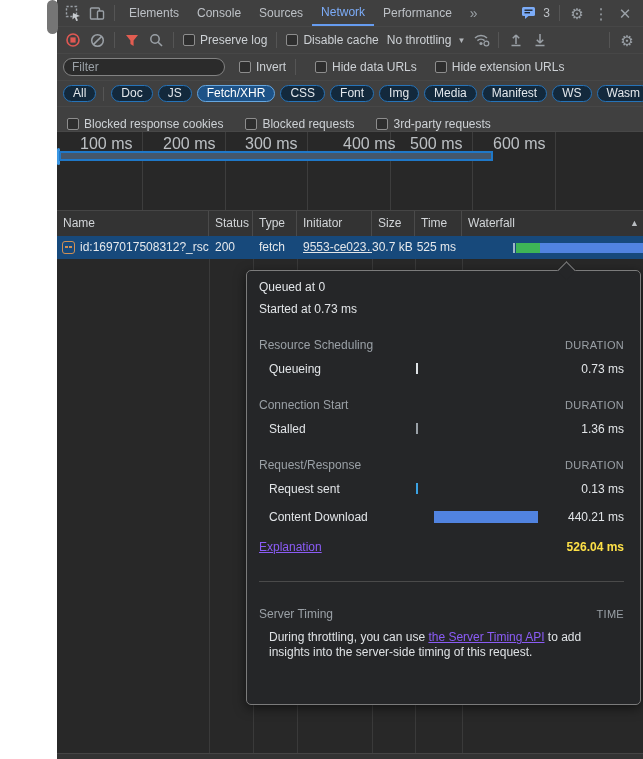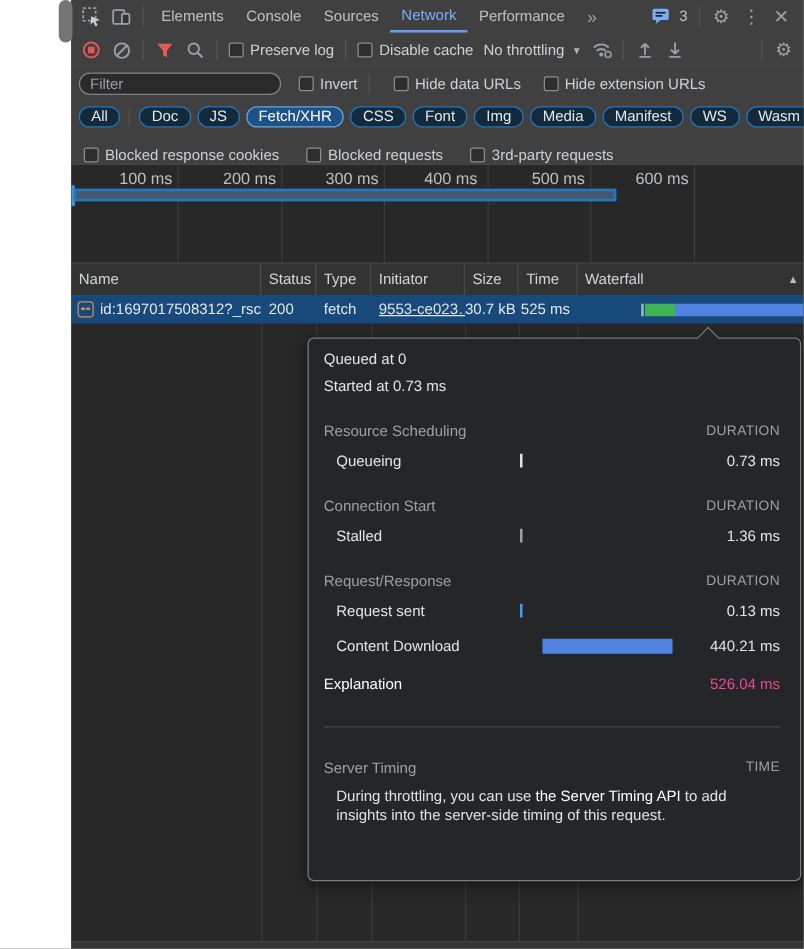--- a/index.html
+++ b/index.html
@@ -59,21 +59,21 @@
   }
   .chip.active { background:#1d5287; border-color:#66a7e0; color:#ffffff; }
   .chip-div { width:1px; height:14px; background:#555; margin:0 2px; flex:none; }
 
   
   .blockedbar { height:25px; padding:0 6px; gap:14px;align-items:flex-end; }
 
   
   .timeline { position:relative; height:79px; background:#282828; border-bottom:1px solid #454545; }
   .tl-grid { position:absolute; top:0; bottom:0; width:1px; background:#3d3d3d; }
-  .tl-label { position:absolute; top:3px; width:58px; text-align:right; font-size:13px; color:#bcc0c4; }
+  .tl-label { position:absolute; top:3px; width:58px; font-size:16px; color:#bcc0c4; }
   .tl-bar { position:absolute; left:2px; top:19px; width:434px; height:10px; background:#45576b; border:2px solid #1f78c8; }
   .tl-grip { position:absolute; left:0; top:16px; width:3px; height:17px; background:#3b97e3; border-radius:2px; }
 
   
   .thead { display:flex; height:25px; background:#333333; color:#d2d5d8; }
   .thead .cell { line-height:25px; padding-left:6px; border-right:1px solid #4a4a4a; overflow:hidden; white-space:nowrap; }
   .c-name { width:152px; } .c-status { width:44px; } .c-type { width:44px; }
   .c-init { width:75px; } .c-size { width:43px; } .c-time { width:47px; }
   .c-wf { flex:1; border-right:none !important; display:flex; justify-content:space-between; align-items:center; padding-right:4px; }
   .sort-arrow { font-size:9px; color:#b9bdc1; }
@@ -117,22 +117,22 @@
   .tt-row-label { width:138px; margin-left:10px; line-height:15px; }
   .tt-lane { position:relative; flex:1; height:14px; margin:0 8px; }
   .tt-val { width:70px; text-align:right; }
   .seg { position:absolute; top:1px; }
   .seg.tick-light { left:1px; width:2px; height:11px; background:#dfe3e6; }
   .seg.tick-gray  { left:1px; width:2px; height:11px; background:#9aa0a6; }
   .seg.tick-blue  { left:1px; width:2px; height:11px; background:#3ba2e3; }
   .seg.bar-green  { left:1px; width:18px; height:12px; background:#3eb456; }
   .seg.bar-blue   { left:19px; width:104px; height:12px; background:#5183e0; }
   .tt-total-row { display:flex; justify-content:space-between; align-items:center; margin-top:10px; line-height:16px; }
-  .tt-link { color:#ffffff; }
-  .tt-total { font-weight:normal; color:#ec4899; }
+  .tt-link { color:#8b5cf6; text-decoration:underline; }
+  .tt-total { font-weight:bold; color:#fde047; }
   .tt-divider { border-top:1px solid #4a4a4a; margin-top:26px; }
   .tt-para { margin:8px 0 0 10px; line-height:15px; color:#dfe2e5; max-width:356px; }
 
   svg { display:block; }
 </style>
 </head>
 <body>
 
 <div class="page-scroll-thumb"></div>
 
@@ -300,21 +300,21 @@
   <div class="timeline">
     <div class="tl-grid" style="left:85px"></div>
     <div class="tl-grid" style="left:168px"></div>
     <div class="tl-grid" style="left:250px"></div>
     <div class="tl-grid" style="left:333px"></div>
     <div class="tl-grid" style="left:415px"></div>
     <div class="tl-grid" style="left:498px"></div>
     <div class="tl-label" style="left:23px">100 ms</div>
     <div class="tl-label" style="left:106px">200 ms</div>
     <div class="tl-label" style="left:188px">300 ms</div>
-    <div class="tl-label" style="left:267px">400 ms</div>
+    <div class="tl-label" style="left:286px">400 ms</div>
     <div class="tl-label" style="left:353px">500 ms</div>
     <div class="tl-label" style="left:436px">600 ms</div>
     <div class="tl-grip"></div>
     <div class="tl-bar"></div>
   </div>
 
   <div class="thead">
     <div class="cell c-name">Name</div>
     <div class="cell c-status">Status</div>
     <div class="cell c-type">Type</div>

